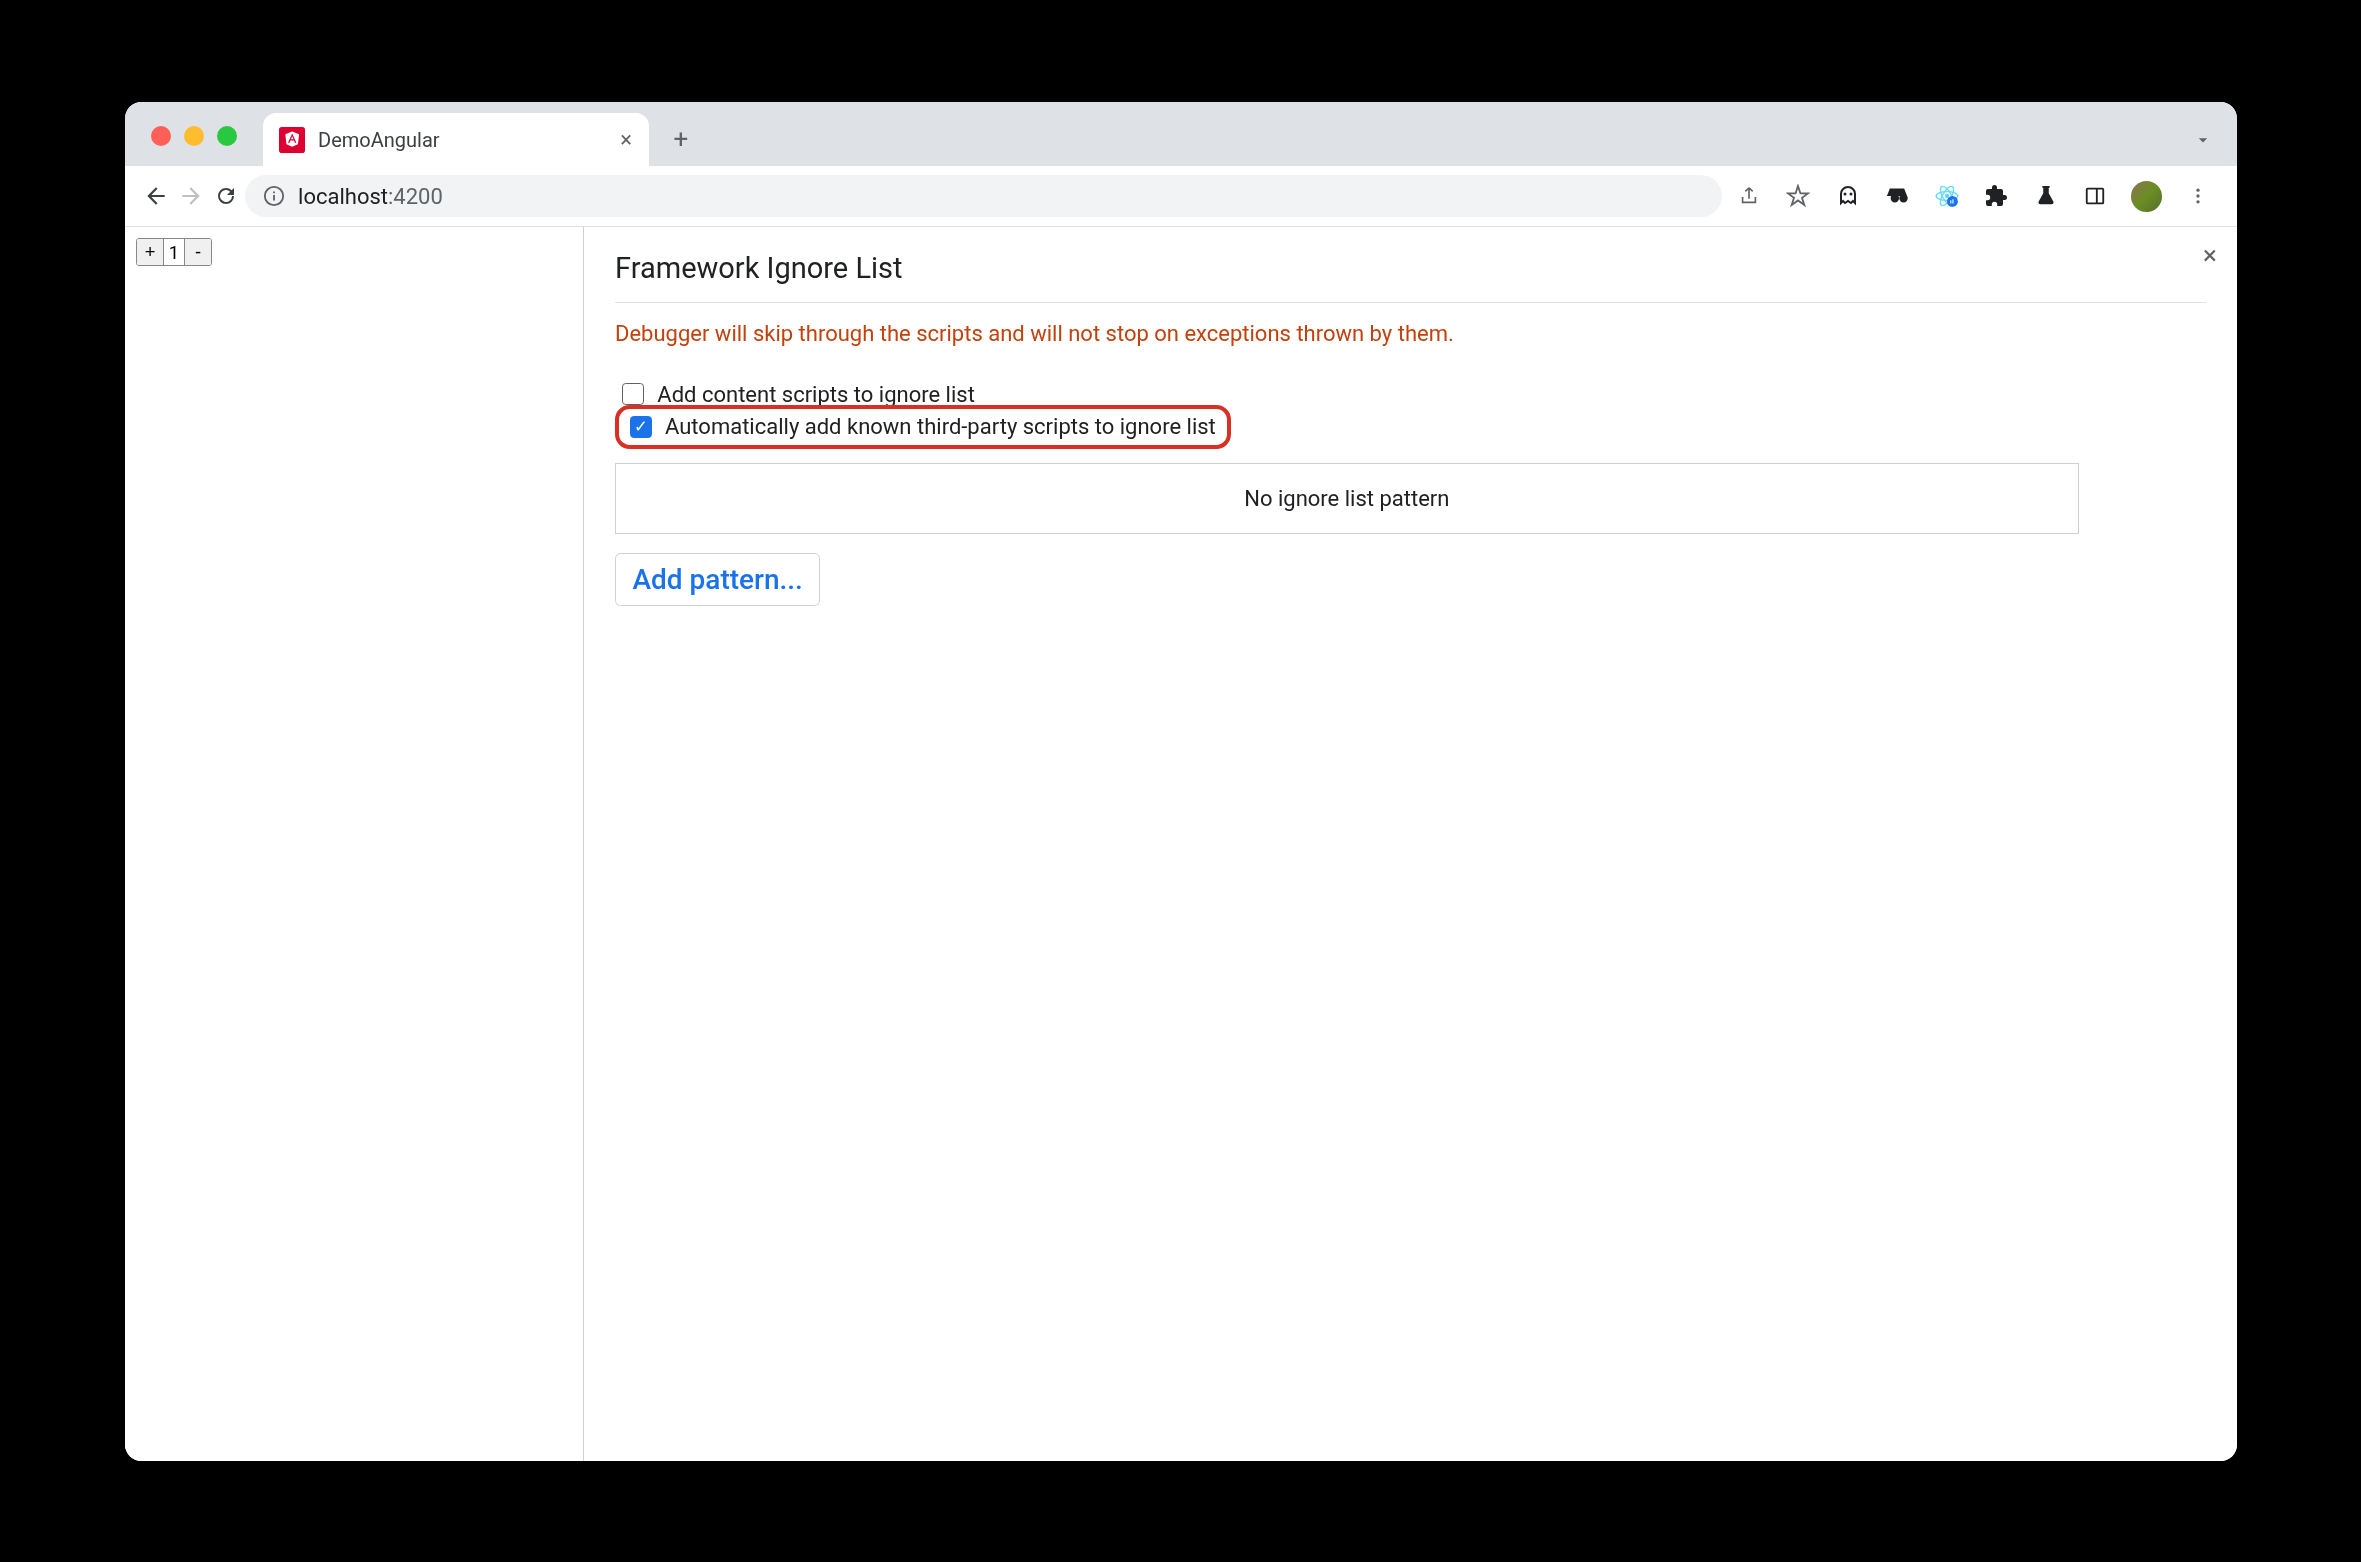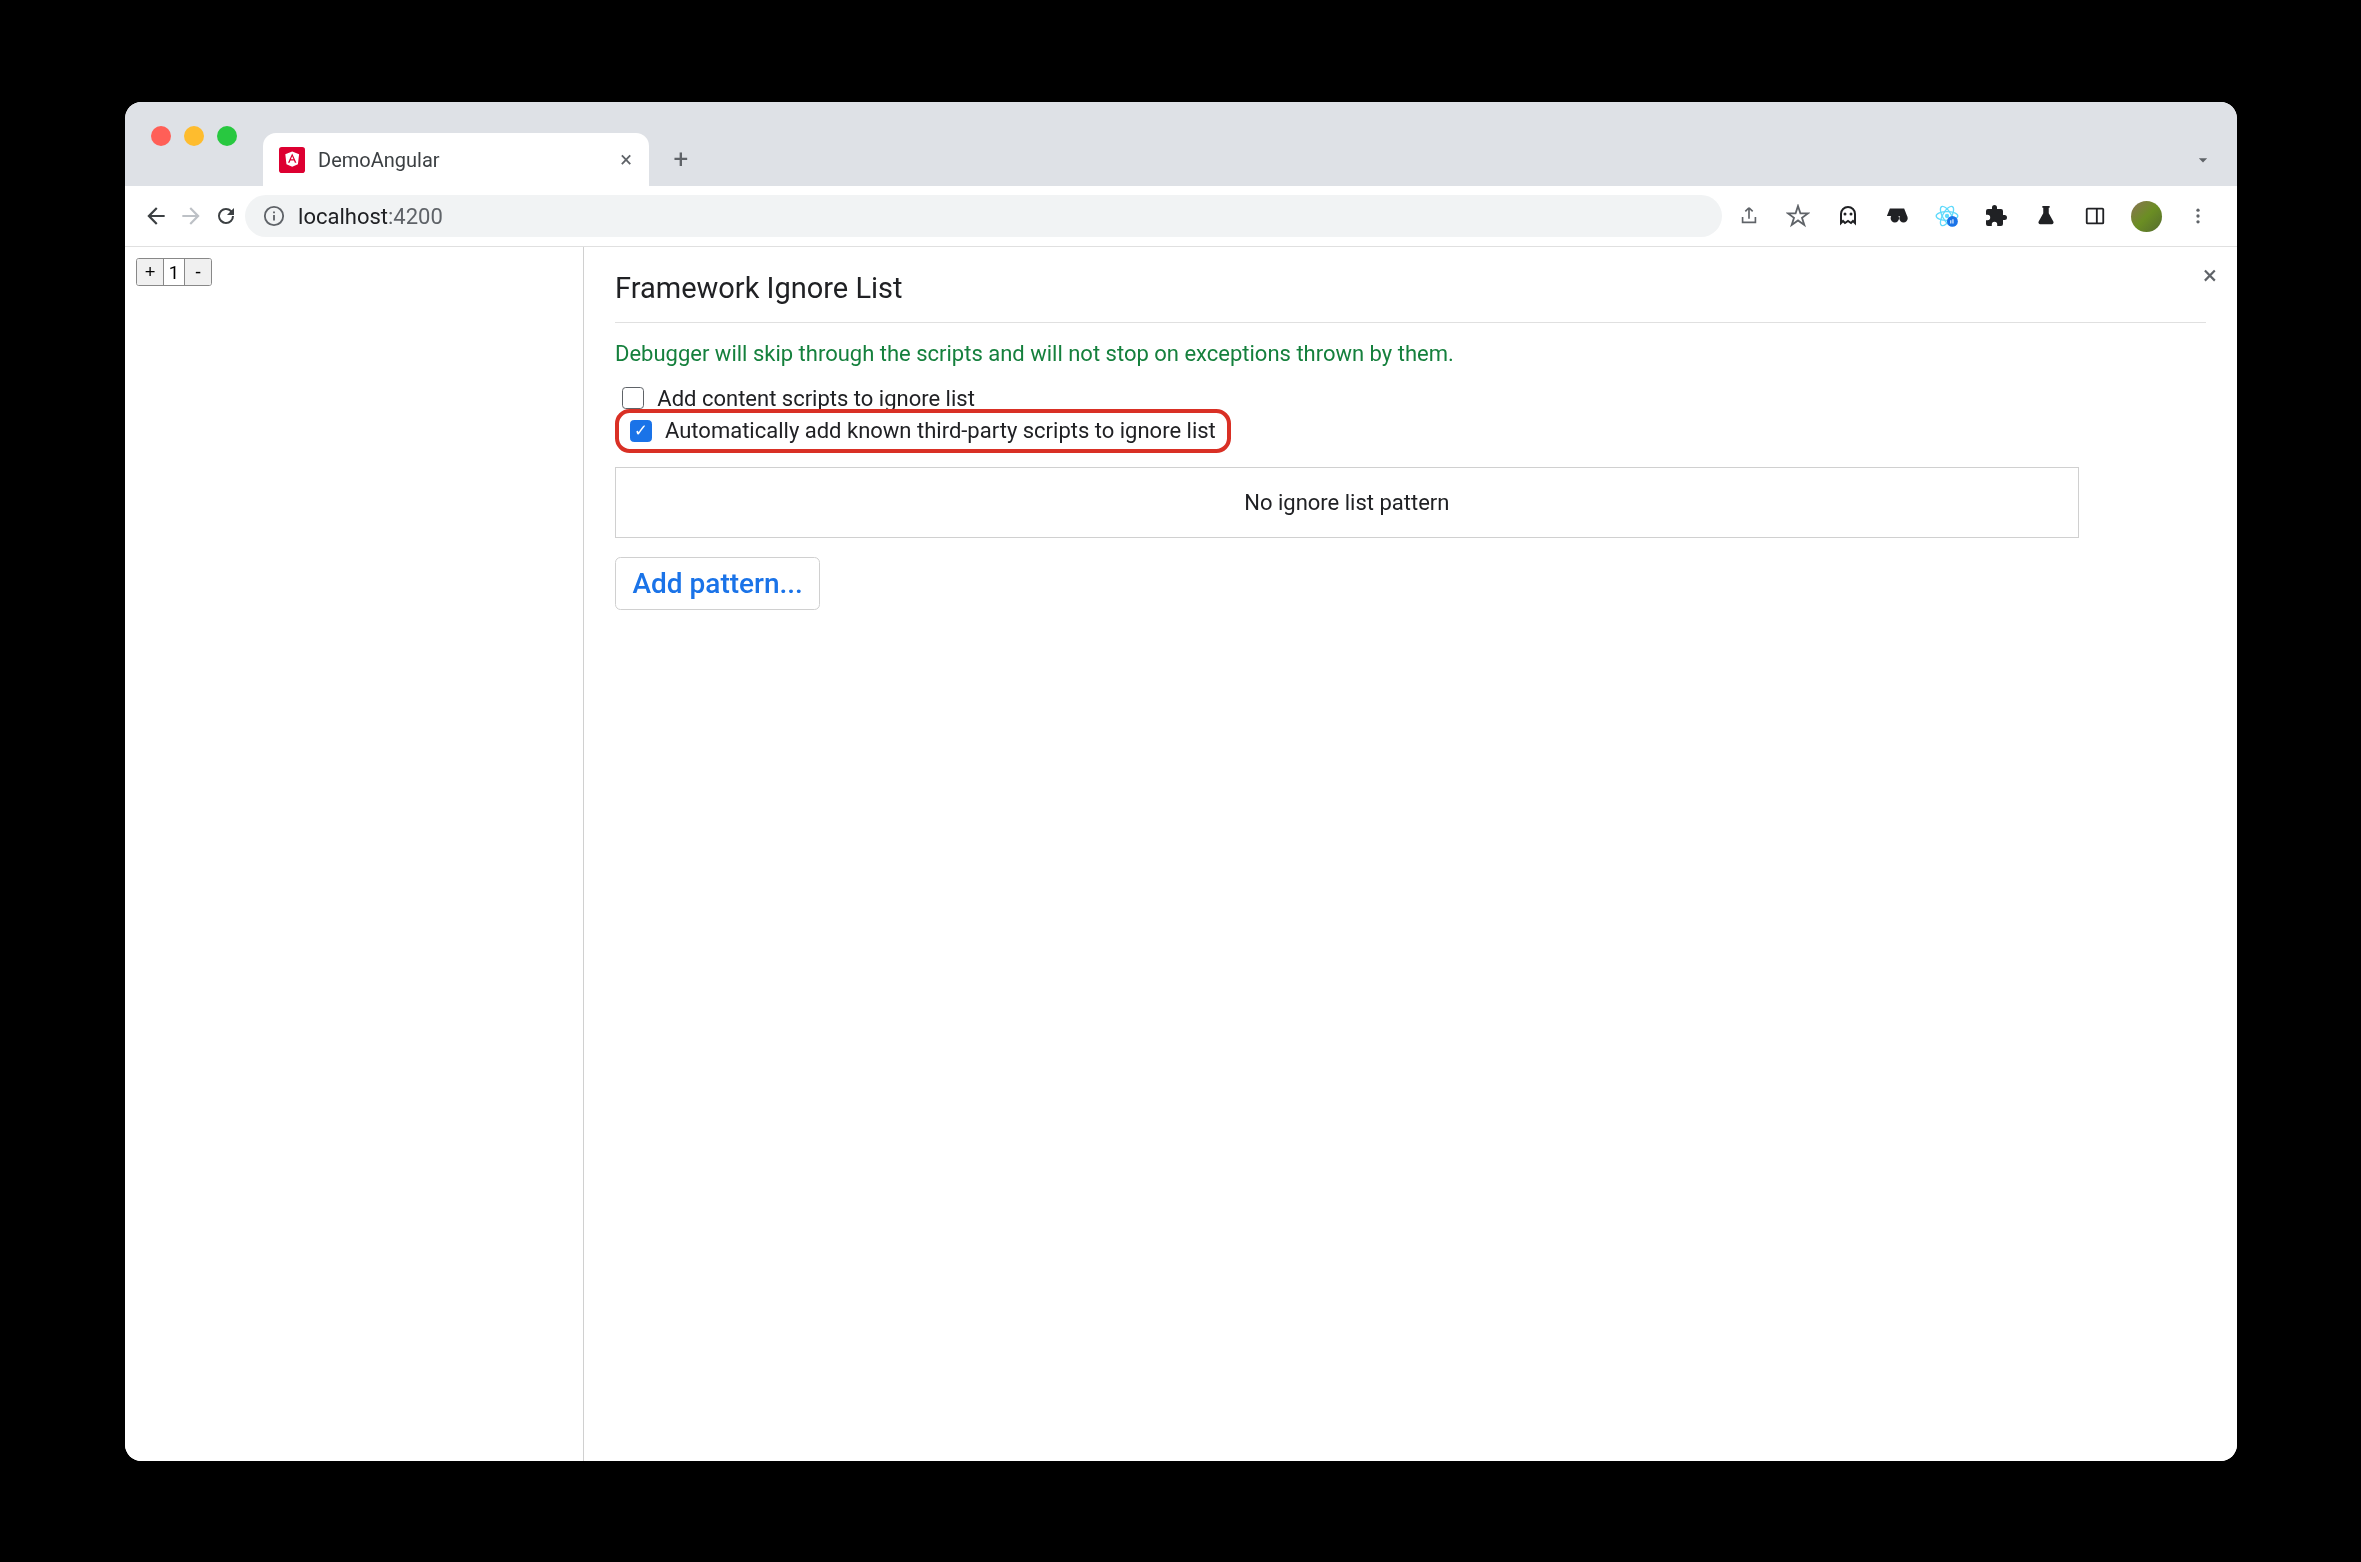--- a/index.html
+++ b/index.html
@@ -21,21 +21,21 @@
       height: 1359px;
       background: #fff;
       border-radius: 16.5px;
       overflow: hidden;
       box-shadow: 0 18.4px 55px rgba(0,0,0,0.5);
       display: flex;
       flex-direction: column;
     }
     .tab-bar {
       background: #dee1e6;
-      height: 84px;
+      height: 64px;
       display: flex;
       align-items: flex-end;
       padding: 0 14.7px 0 27.5px;
       position: relative;
     }
     .traffic-lights {
       display: flex;
       gap: 13px;
       position: absolute;
       left: 26px;
@@ -240,22 +240,22 @@
     .panel-title {
       font-size: 29px;
       color: #202124;
       font-weight: 400;
       border-bottom: 0.9px solid #e0e0e0;
       padding-bottom: 16.5px;
       margin-bottom: 18.4px;
     }
     .panel-desc {
       font-size: 22px;
-      color: #15803d;
-      margin-bottom: 16px;
+      color: #c2410c;
+      margin-bottom: 32px;
     }
     .checkbox-row {
       display: flex;
       align-items: center;
       gap: 13px;
       font-size: 22px;
       color: #202124;
       padding: 3.7px 7.3px;
     }
     .checkbox-row.highlighted {

